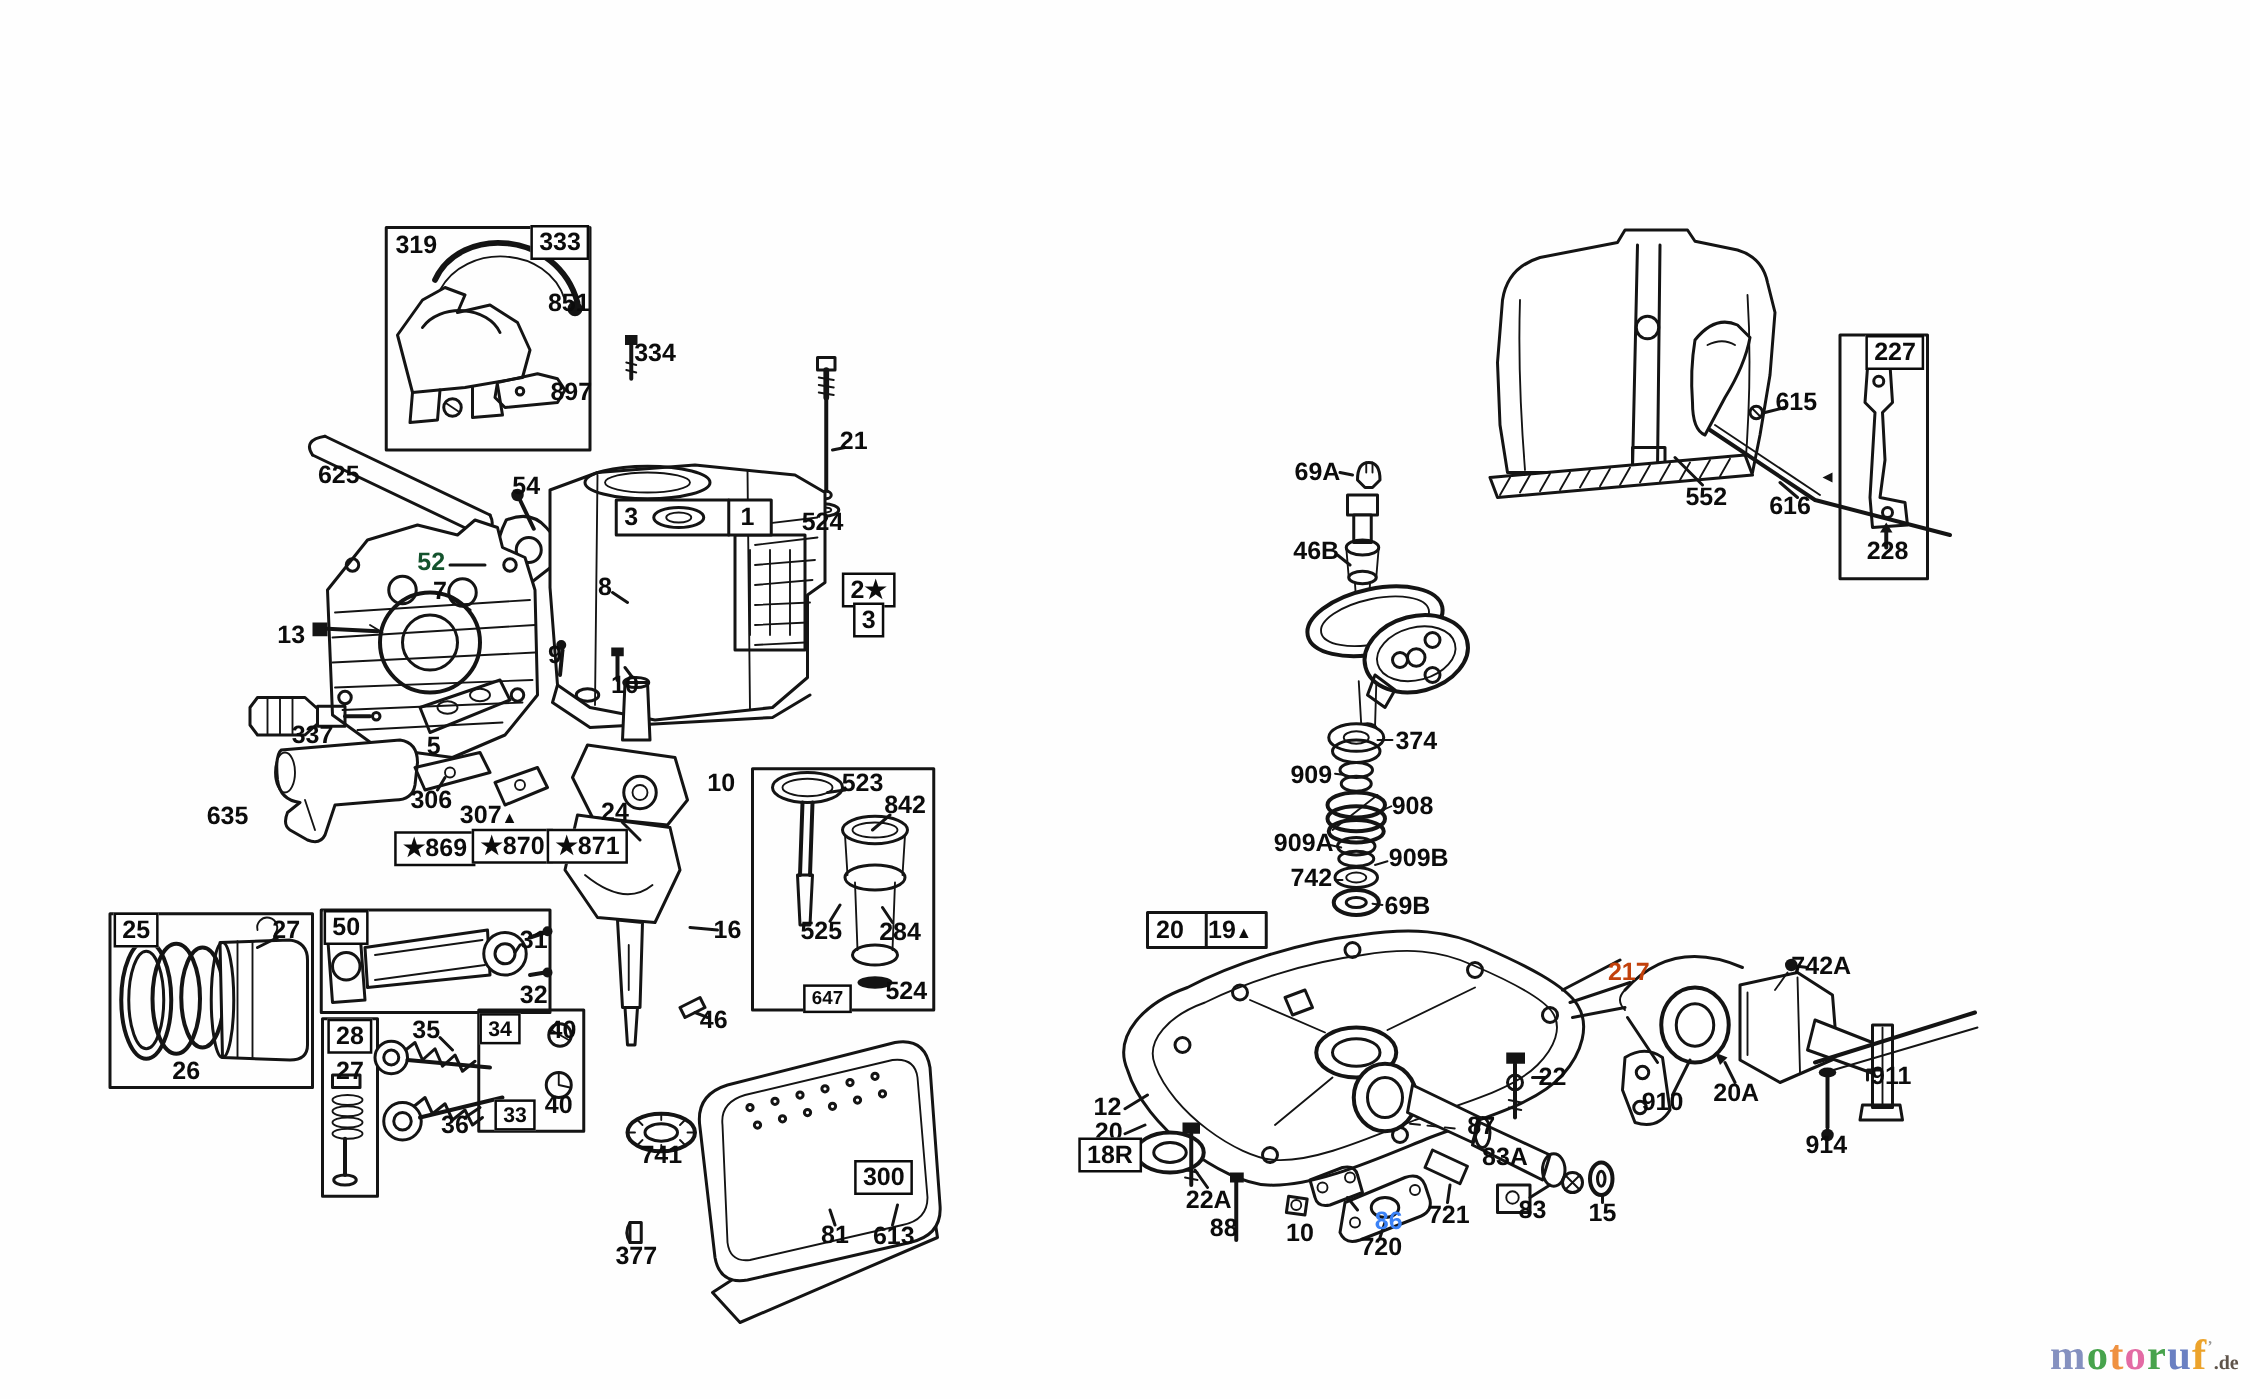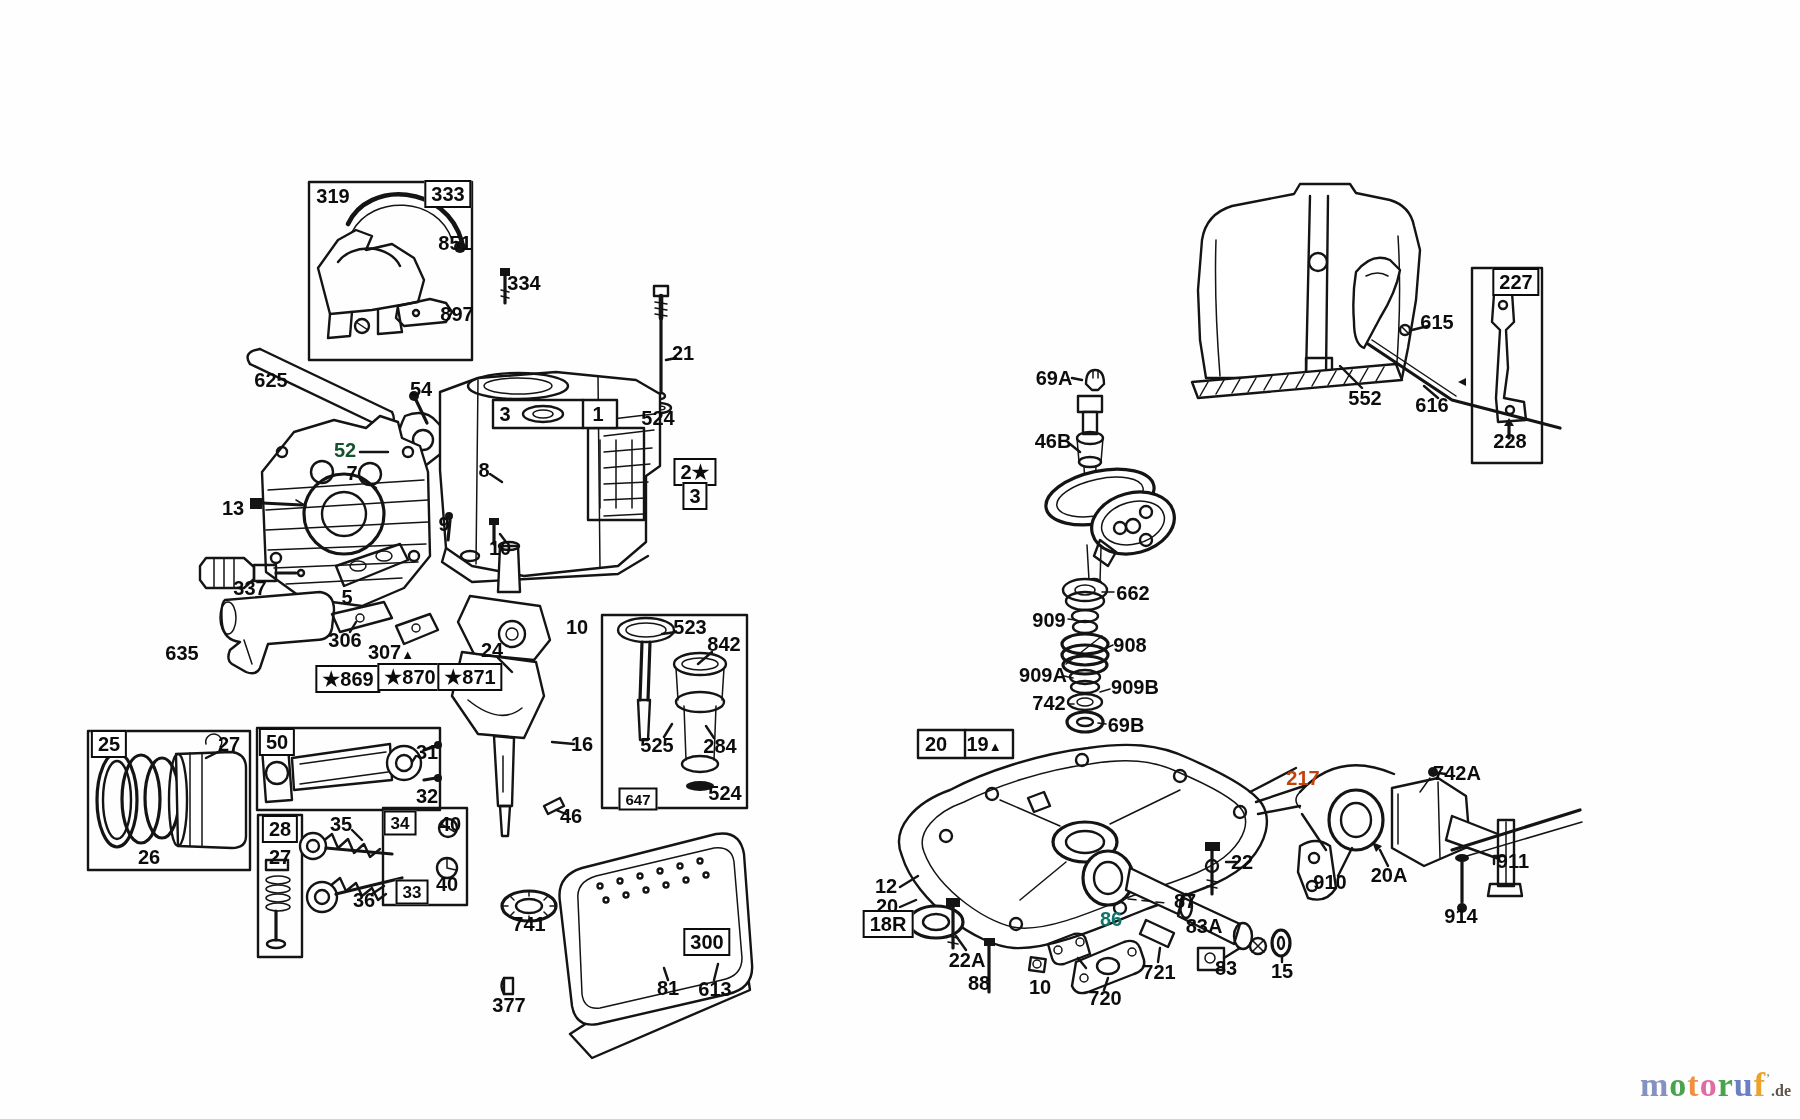--- a/index.html
+++ b/index.html
@@ -498,33 +498,33 @@
       <div class="lbl" style="left: 529px; top: 924px; color: rgb(12, 12, 12);">741</div>
       <div class="lbl" style="left: 509px; top: 1005px; color: rgb(12, 12, 12);">377</div>
       <div class="lbl" style="left: 668px; top: 988px; color: rgb(12, 12, 12);">81</div>
       <div class="lbl" style="left: 715px; top: 989px; color: rgb(12, 12, 12);">613</div>
       <div class="lbl" style="left: 1054px; top: 378px; color: rgb(12, 12, 12);">69A</div>
       <div class="lbl" style="left: 1053px; top: 441px; color: rgb(12, 12, 12);">46B</div>
       <div class="lbl" style="left: 1365px; top: 398px; color: rgb(12, 12, 12);">552</div>
       <div class="lbl" style="left: 1437px; top: 322px; color: rgb(12, 12, 12);">615</div>
       <div class="lbl" style="left: 1432px; top: 405px; color: rgb(12, 12, 12);">616</div>
       <div class="lbl" style="left: 1510px; top: 441px; color: rgb(12, 12, 12);">228</div>
-      <div class="lbl" style="left: 1133px; top: 593px; color: rgb(12, 12, 12);">662</div>
+      <div class="lbl" style="left: 1133px; top: 593px; color: rgb(12, 12, 12);">374</div>
       <div class="lbl" style="left: 1049px; top: 620px; color: rgb(12, 12, 12);">909</div>
       <div class="lbl" style="left: 1130px; top: 645px; color: rgb(12, 12, 12);">908</div>
       <div class="lbl" style="left: 1043px; top: 675px; color: rgb(12, 12, 12);">909A</div>
       <div class="lbl" style="left: 1135px; top: 687px; color: rgb(12, 12, 12);">909B</div>
       <div class="lbl" style="left: 1049px; top: 703px; color: rgb(12, 12, 12);">742</div>
       <div class="lbl" style="left: 1126px; top: 725px; color: rgb(12, 12, 12);">69B</div>
       <div class="lbl" style="left: 886px; top: 886px; color: rgb(12, 12, 12);">12</div>
       <div class="lbl" style="left: 887px; top: 906px; color: rgb(12, 12, 12);">20</div>
       <div class="lbl" style="left: 967px; top: 960px; color: rgb(12, 12, 12);">22A</div>
       <div class="lbl" style="left: 979px; top: 983px; color: rgb(12, 12, 12);">88</div>
       <div class="lbl" style="left: 1040px; top: 987px; color: rgb(12, 12, 12);">10</div>
-      <div class="lbl" style="left: 1087px; top: 919px; color: #0f766e; padding-left: 48px;">86</div>
+      <div class="lbl" style="left: 1087px; top: 977px; color: #3b82f6; padding-left: 48px;">86</div>
       <div class="lbl" style="left: 1105px; top: 998px; color: rgb(12, 12, 12);">720</div>
       <div class="lbl" style="left: 1159px; top: 972px; color: rgb(12, 12, 12);">721</div>
       <div class="lbl" style="left: 1226px; top: 968px; color: rgb(12, 12, 12);">83</div>
       <div class="lbl" style="left: 1204px; top: 926px; color: rgb(12, 12, 12);">83A</div>
       <div class="lbl" style="left: 1185px; top: 901px; color: rgb(12, 12, 12);">87</div>
       <div class="lbl" style="left: 1242px; top: 862px; color: rgb(12, 12, 12);">22</div>
       <div class="lbl" style="left: 1282px; top: 971px; color: rgb(12, 12, 12);">15</div>
       <div class="lbl" style="left: 1293px; top: 778px; color: #c2410c; margin-left: 10px;">217</div>
       <div class="lbl" style="left: 1330px; top: 882px; color: rgb(12, 12, 12);">910</div>
       <div class="lbl" style="left: 1389px; top: 875px; color: rgb(12, 12, 12);">20A</div>
@@ -539,21 +539,21 @@
       <div class="lbl boxed" style="left: 695px; top: 472px; color: rgb(12, 12, 12);">2★</div>
       <div class="lbl boxed" style="left: 695px; top: 496px; color: rgb(12, 12, 12);">3</div>
       <div class="lbl boxed" style="left: 348px; top: 679px; color: rgb(12, 12, 12);">★869</div>
       <div class="lbl boxed" style="left: 410px; top: 677px; color: rgb(12, 12, 12);">★870</div>
       <div class="lbl boxed" style="left: 470px; top: 677px; color: rgb(12, 12, 12);">★871</div>
       <div class="lbl boxed" style="left: 109px; top: 744px; color: rgb(12, 12, 12);">25</div>
       <div class="lbl boxed" style="left: 277px; top: 742px; color: rgb(12, 12, 12);">50</div>
       <div class="lbl boxed" style="left: 280px; top: 829px; color: rgb(12, 12, 12);">28</div>
       <div class="lbl boxed" style="left: 400px; top: 823px; color: rgb(12, 12, 12); font-size: 17px;">34</div>
       <div class="lbl boxed" style="left: 412px; top: 892px; color: rgb(12, 12, 12); font-size: 17px;">33</div>
-      <div class="lbl boxed" style="left: 638px; top: 799px; color: rgb(12, 12, 12); font-size: 15px; text-align: right;">647</div>
+      <div class="lbl boxed" style="left: 662px; top: 799px; color: rgb(12, 12, 12); font-size: 15px; text-align: right;">647</div>
       <div class="lbl boxed" style="left: 707px; top: 942px; color: rgb(12, 12, 12);">300</div>
       <div class="lbl boxed" style="left: 1516px; top: 282px; color: rgb(12, 12, 12);">227</div>
       <div class="lbl boxed" style="left: 888px; top: 924px; color: rgb(12, 12, 12);">18R</div>
     </div>
 
 <div id="watermark">
   <span id="wm-letters"><span style="color: rgb(133, 145, 192);">m</span><span style="color: rgb(71, 163, 76);">o</span><span style="color: rgb(239, 145, 64);">t</span><span style="color: rgb(227, 107, 164);">o</span><span style="color: rgb(71, 163, 76);">r</span><span style="color: rgb(106, 128, 194);">u</span><span style="color: rgb(236, 163, 43);">f</span></span><span class="tm">’</span><span class="suffix" style="color: rgb(95, 84, 74);">.de</span>
 </div>
 
 </div>

